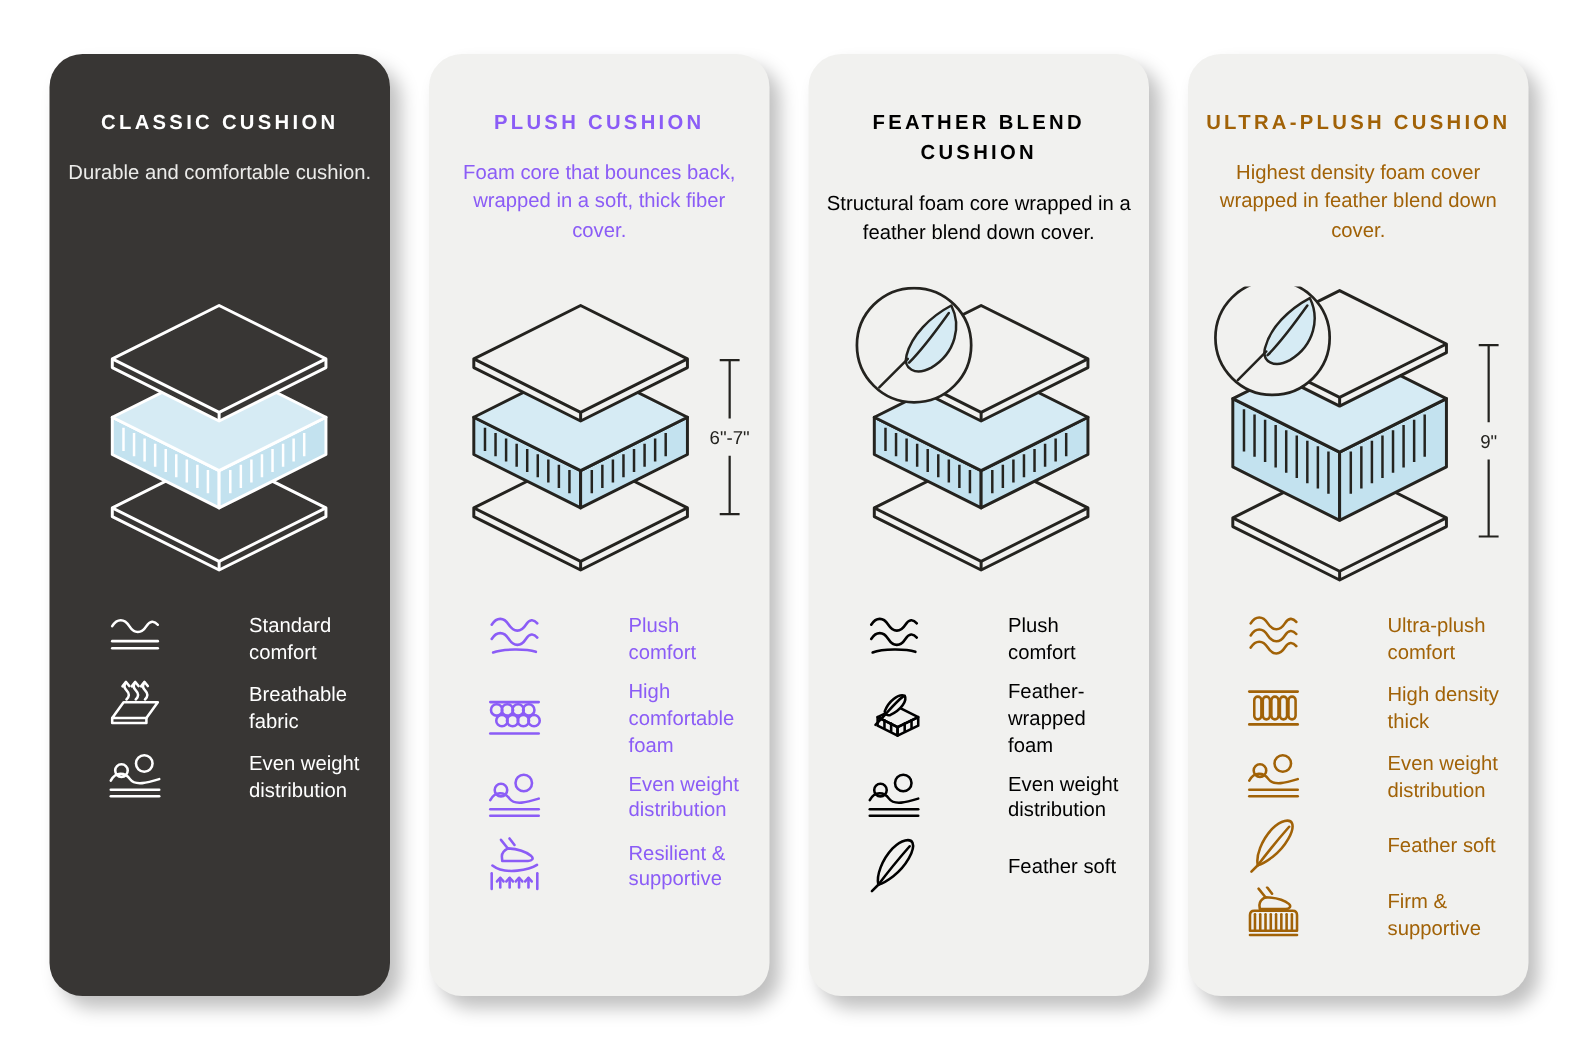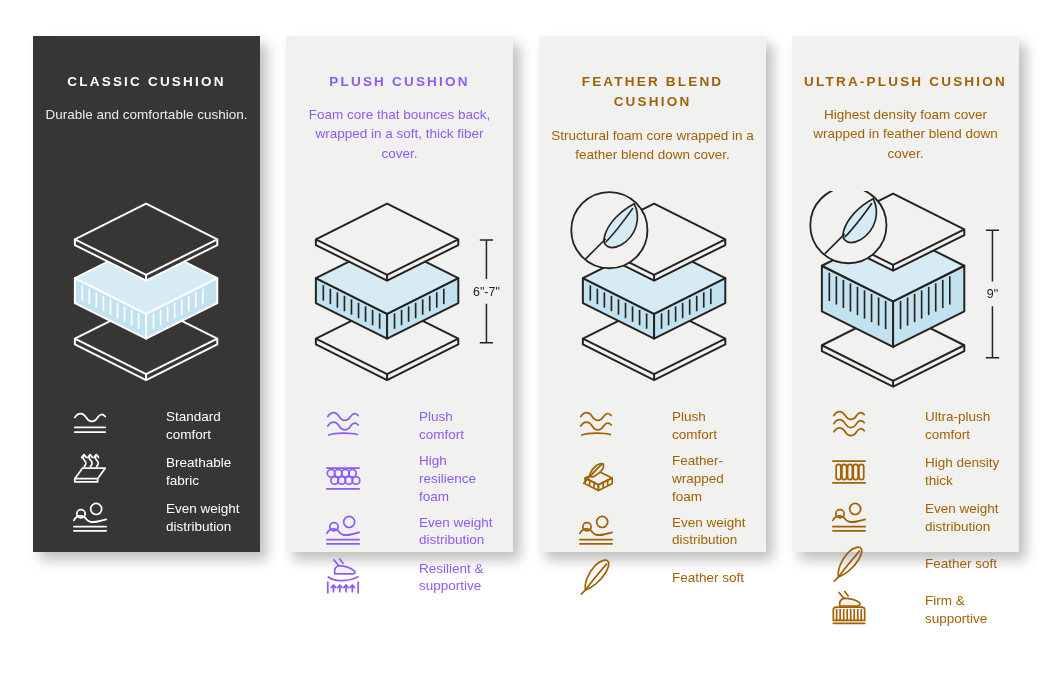--- a/index.html
+++ b/index.html
@@ -4,25 +4,25 @@
 <style>
   html,body{margin:0;padding:0;overflow:hidden;}
   body{
     width:1049px;height:700px;background:#ffffff;
     font-family:"Liberation Sans", sans-serif;
   }
   .board{
     display:flex;gap:26px;padding:36px 0 0 33px;box-sizing:border-box;
   }
   .card{
-    width:227px;height:516px;box-sizing:border-box;
+    width:227px;height:628px;box-sizing:border-box;
     padding:36px 10px 0;
     background:var(--card-bg,#f1f1ef);
     box-shadow:7px 8px 12px rgba(0,0,0,0.25);
-    display:flex;flex-direction:column;flex:none;
+    display:flex;flex-direction:column;flex:none;border-radius:22px;
   }
   .card-head{height:112px;flex:none;}
   .title{
     font-size:13.5px;font-weight:bold;letter-spacing:2.2px;
     text-align:center;margin:0;line-height:1.5;
   }
   .desc{
     font-size:13.5px;text-align:center;margin:13px auto 0;
     line-height:1.42;max-width:205px;
   }
@@ -192,21 +192,21 @@
               <circle cx="7.5" cy="14" r="4"></circle>
               <circle cx="15" cy="14" r="4"></circle>
               <circle cx="22.5" cy="14" r="4"></circle>
               <circle cx="30" cy="14" r="4"></circle>
               <circle cx="11.2" cy="21.5" r="4"></circle>
               <circle cx="18.7" cy="21.5" r="4"></circle>
               <circle cx="26.2" cy="21.5" r="4"></circle>
               <circle cx="33.7" cy="21.5" r="4"></circle>
             </svg>
           </span>
-          <span class="flabel">High resilience foam</span>
+          <span class="flabel">High comfortable foam</span>
         </li>
         <li class="feature">
           <span class="ficon">
             <svg viewBox="0 0 40 40" fill="none" stroke="currentColor" stroke-width="1.8" stroke-linecap="round" stroke-linejoin="round">
               <circle cx="10.5" cy="15.5" r="4.4"></circle>
               <circle cx="26.5" cy="10.5" r="5.8"></circle>
               <path d="M3 22.5 C6.5 16 13 16.5 16.5 21.5 C20 26.5 29 24 37 21.5"></path>
               <path d="M3 29 H37"></path>
               <path d="M3 33.5 H37"></path>
             </svg>
@@ -230,21 +230,21 @@
               <path d="M20.9 31.2 L23.2 28.6 L25.5 31.2"></path>
               <path d="M29.8 35.5 L29.8 28.8"></path>
               <path d="M27.5 31.2 L29.8 28.6 L32.1 31.2"></path>
             </svg>
           </span>
           <span class="flabel">Resilient &amp; supportive</span>
         </li>
       </ul>
   </section>
 
-  <section class="card light" style="--card-bg: #f1f1ef; color: #a16207;">
+  <section class="card light" style="--card-bg: #f1f1ef; color: #000000;">
     <div class="card-head">
       <h2 class="title">FEATHER BLEND CUSHION</h2>
       <p class="desc">Structural foam core wrapped in a feather blend down cover.</p>
     </div>
     <div class="illo">
         <svg viewBox="0 0 250 245" style="transform:translateX(14px)">
           <g>
             <path d="M110 134 L196 177 L196 184 L110 227 L24 184 L24 177 Z" fill="#f1f1ef" stroke="#24231f" stroke-width="2.4" stroke-linejoin="round"></path>
             <path d="M24 177 L110 220 L196 177" fill="none" stroke="#24231f" stroke-width="2.4" stroke-linejoin="round"></path>
             <path d="M110 220 L110 227" stroke="#24231f" stroke-width="2.4"></path>

